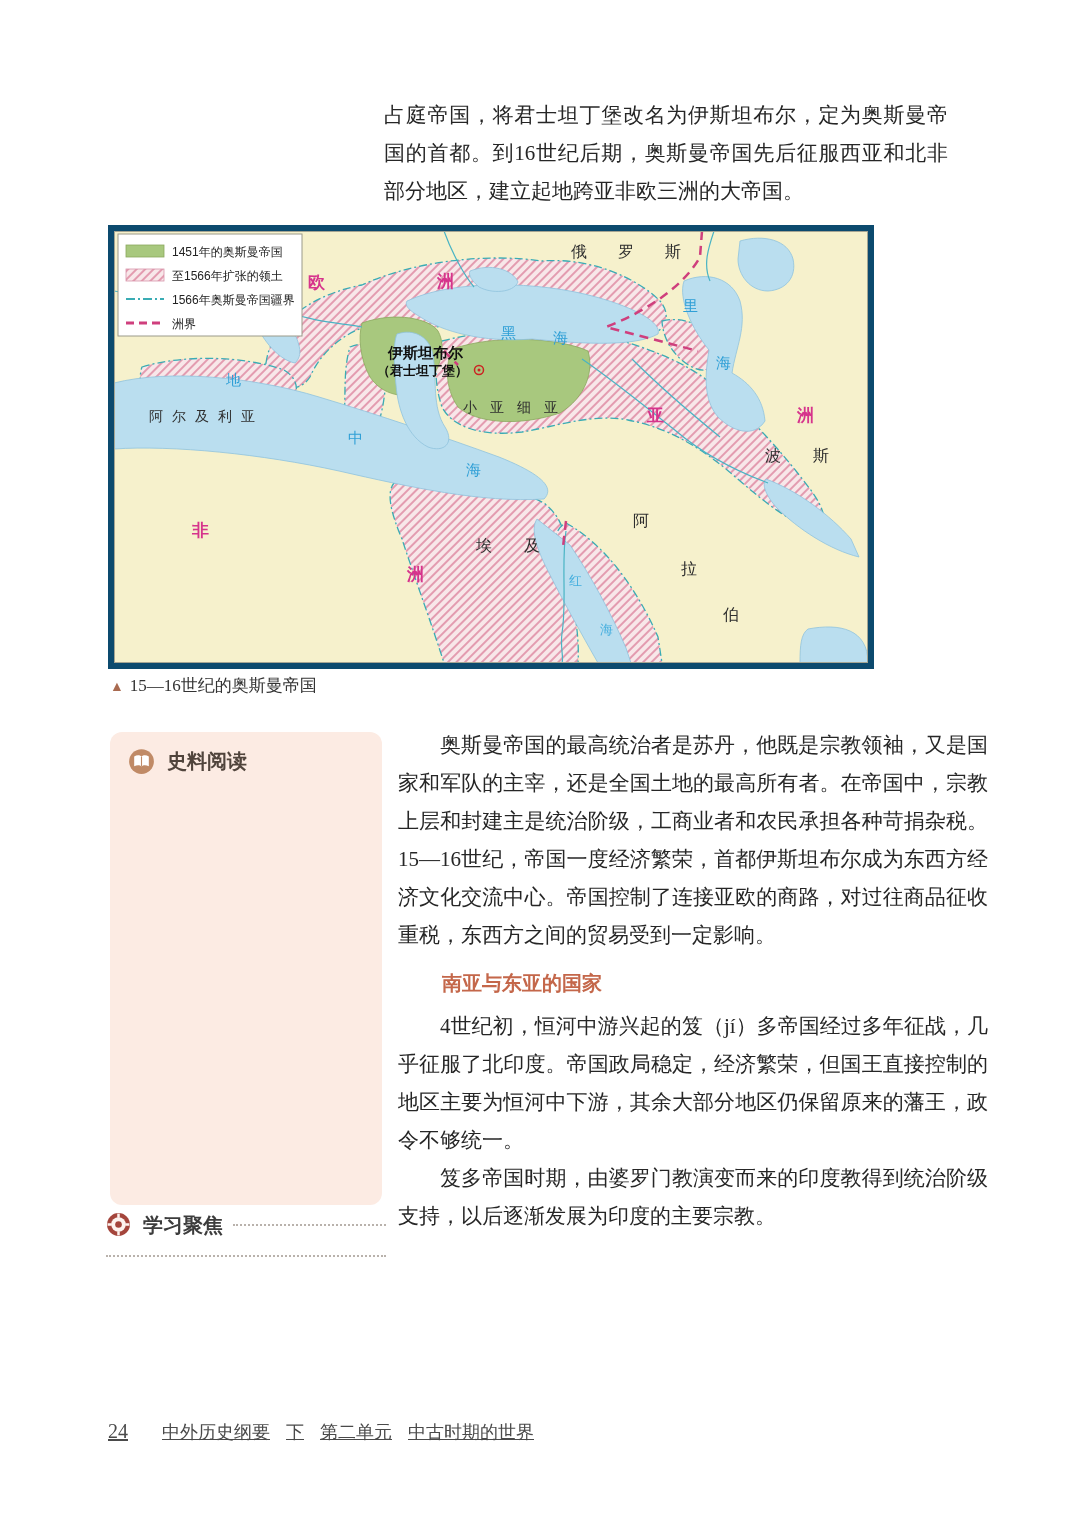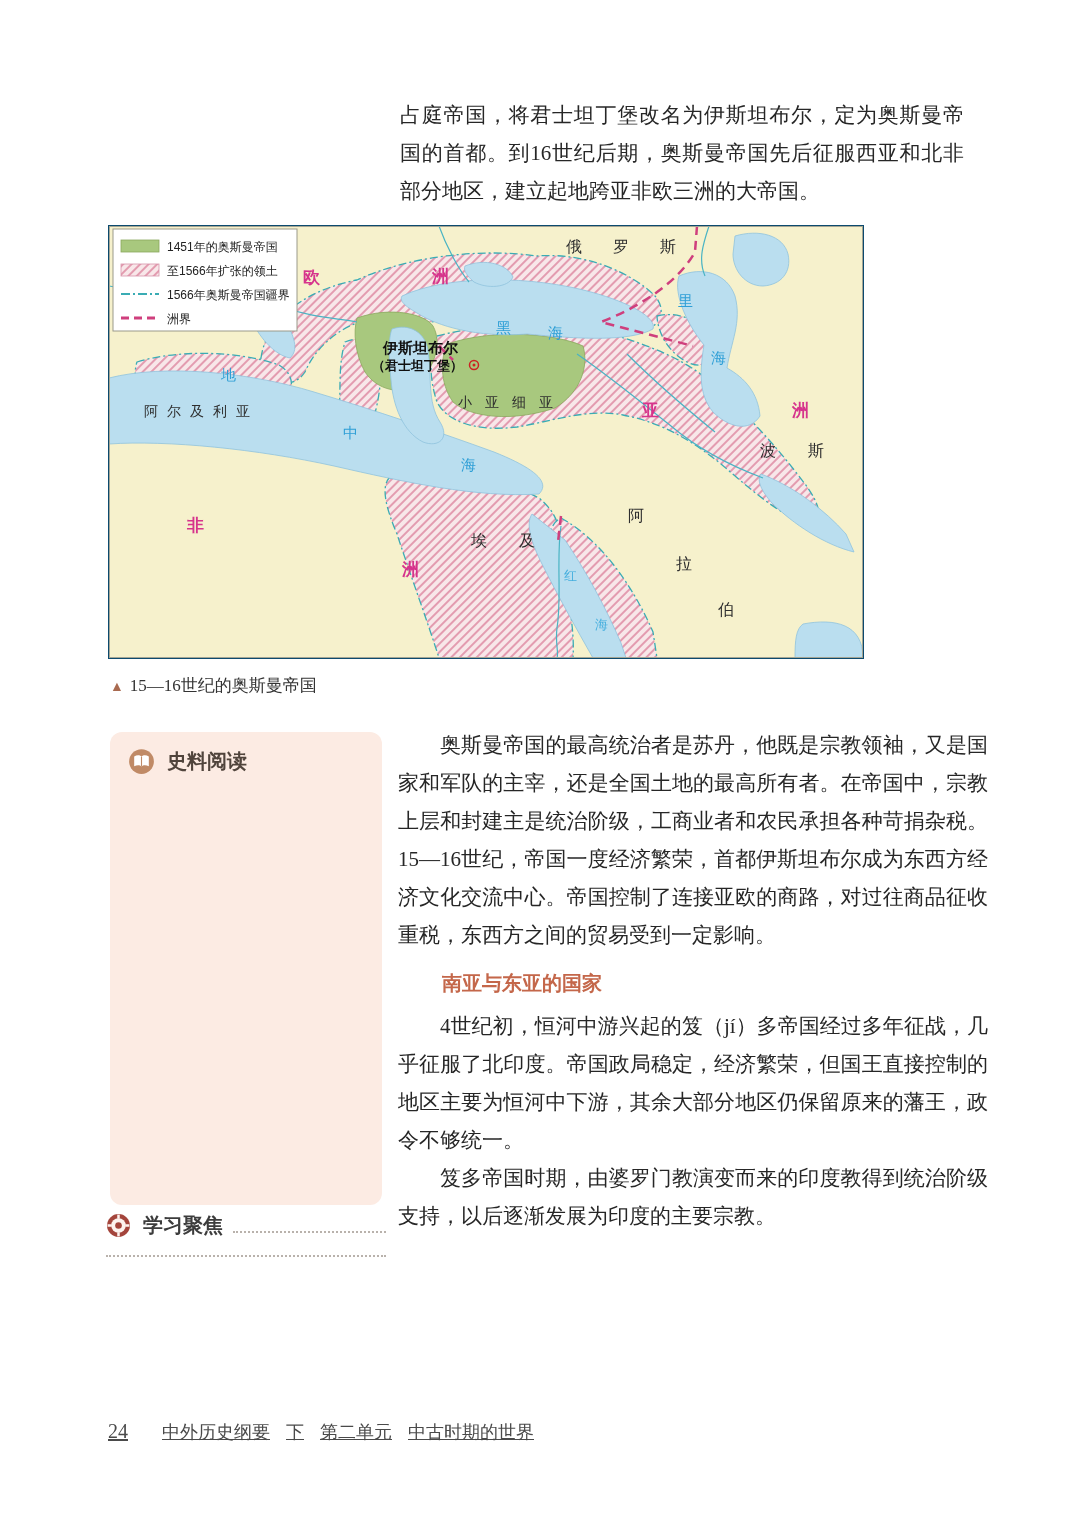--- a/index.html
+++ b/index.html
@@ -2,27 +2,27 @@
 <html><head>
 <meta charset="utf-8">
 <style>
   html,body{margin:0;padding:0;background:#e8e8e8;}
   .page{
     position:relative;width:1080px;height:1527px;margin:0 auto;background:#ffffff;
     font-family:"Liberation Serif",serif;color:#262626;overflow:hidden;
   }
   
   .top-para{
-    position:absolute;left:400px;top:96px;width:564px;
+    position:absolute;left:384px;top:96px;width:564px;
     font-size:21px;line-height:38px;text-align:justify;
   }
   
   .map-figure{
     position:absolute;left:108px;top:225px;width:754px;height:432px;
-    border:1px solid #0c4a6e;box-sizing:content-box;background:#fdba74;
+    border:6px solid #0c4a6e;box-sizing:content-box;background:#fdba74;
   }
   .map-figure svg{display:block;}
   .ml-continent{fill:#d6348c;font-size:17px;font-weight:bold;font-family:"Liberation Serif",serif;}
   .ml-country{fill:#2e2e2e;font-size:16px;font-family:"Liberation Serif",serif;}
   .ml-countrysm{fill:#2e2e2e;font-size:14px;font-family:"Liberation Serif",serif;}
   .ml-sea{fill:#2f9fd6;font-size:15px;font-family:"Liberation Serif",serif;}
   .ml-seasm{fill:#44aede;font-size:13px;font-family:"Liberation Serif",serif;}
   .ml-city{fill:#101010;font-size:15px;font-weight:bold;font-family:"Liberation Sans",sans-serif;}
   .ml-citysub{fill:#101010;font-size:13px;font-weight:bold;font-family:"Liberation Sans",sans-serif;}
   .ml-legend{fill:#222;font-size:12px;font-family:"Liberation Sans",sans-serif;}
@@ -41,21 +41,21 @@
   }
   .shiliao-header{display:flex;align-items:center;margin-bottom:10px;}
   .shiliao-header .hicon{width:27px;height:27px;margin-right:12px;flex:0 0 auto;}
   .shiliao-title{font-size:20px;font-weight:bold;color:#50443c;font-family:"Liberation Sans",sans-serif;}
   .shiliao-body p{
     margin:0;font-size:17px;line-height:27px;text-align:justify;
     text-indent:2em;color:#57504a;
   }
   
   .focus-block{position:absolute;left:106px;top:1212px;width:280px;}
-  .focus-header{display:flex;align-items:center;}
+  .focus-header{display:flex;}
   .focus-header .hicon{width:25px;height:25px;margin-right:12px;flex:0 0 auto;}
   .focus-title{font-size:20px;font-weight:bold;color:#3c3c3c;font-family:"Liberation Sans",sans-serif;white-space:nowrap;}
   .focus-header .dotline{flex:1;border-bottom:2px dotted #b9b2ac;margin-left:10px;height:12px;}
   .focus-text{
     margin:12px 0 0 0;font-size:18px;line-height:27px;text-align:justify;
     text-indent:2em;color:#b5473c;padding:0 4px 0 16px;
   }
   .focus-bottom{border-bottom:2px dotted #b9b2ac;margin-top:16px;}
   
   .main-col{position:absolute;left:398px;top:726px;width:590px;}

